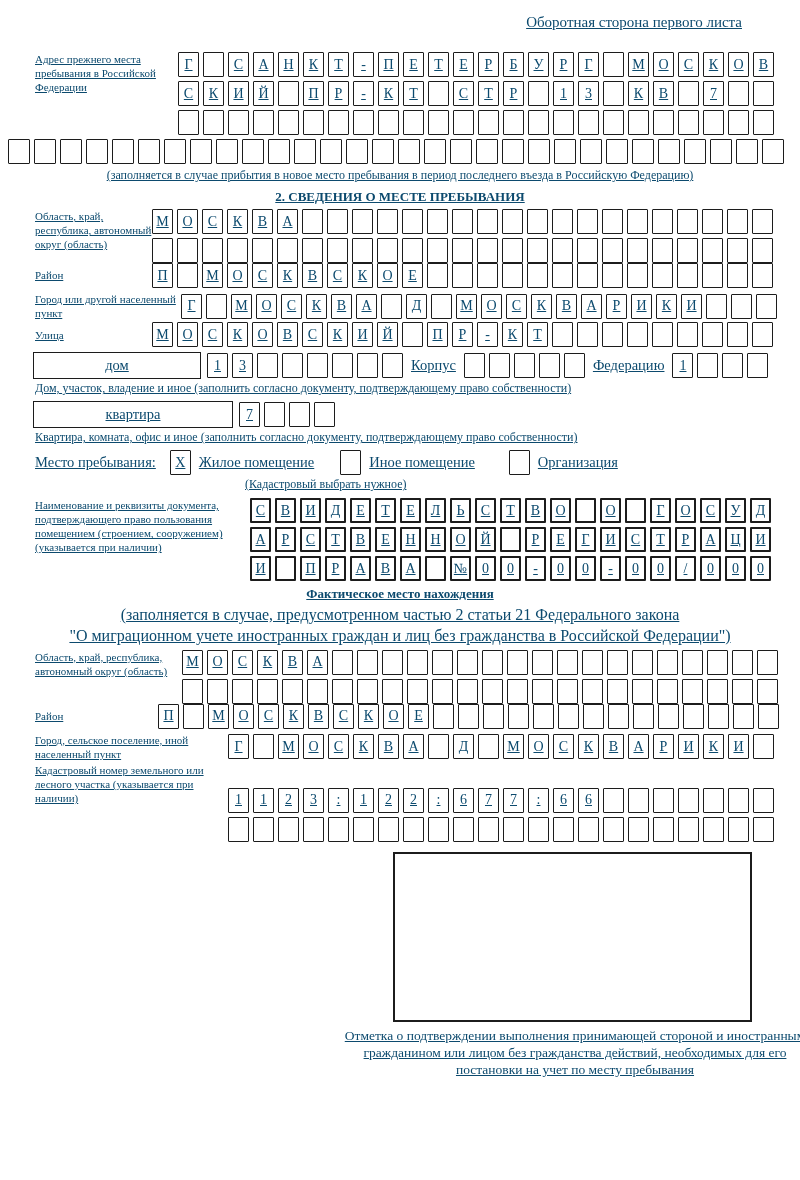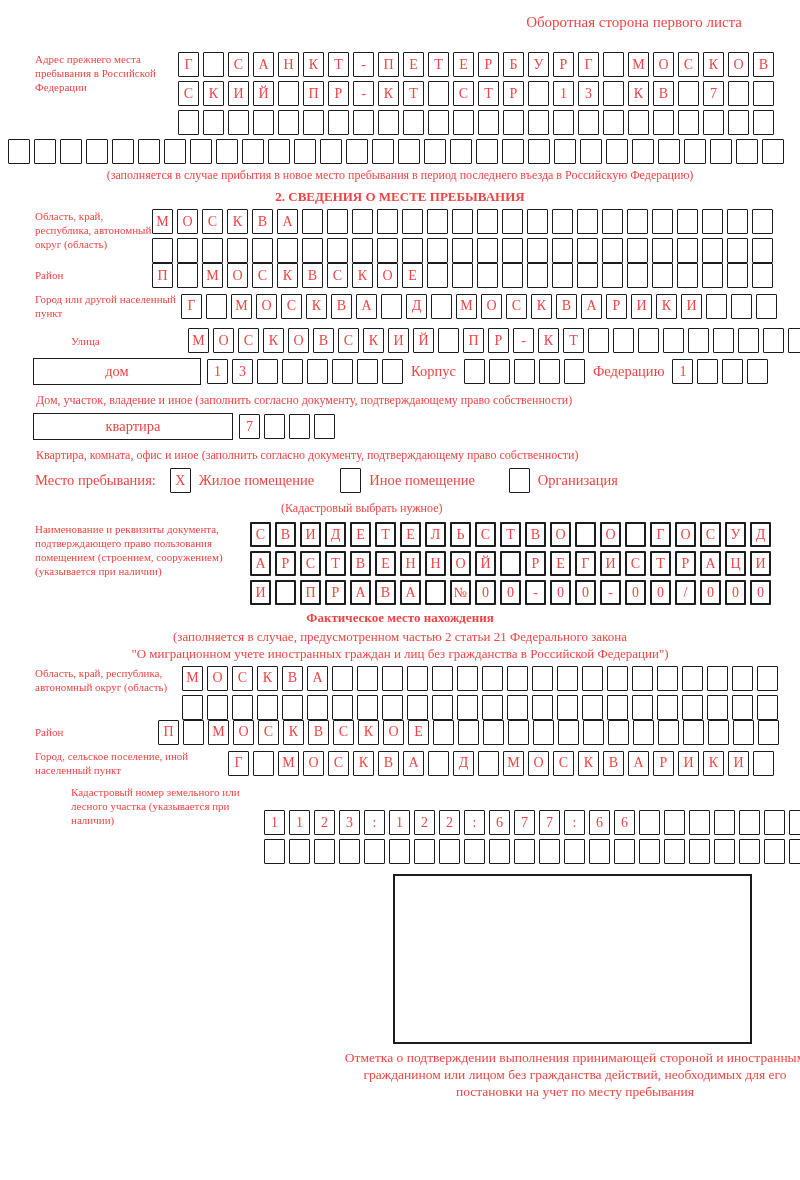--- a/index.html
+++ b/index.html
@@ -1,22 +1,23 @@
 <!DOCTYPE html>
 <html lang="ru"><head>
 <meta charset="utf-8">
 <style>
   html,body{margin:0;padding:0;background:#fff;}
   .page{
     position:relative;
     width:800px;height:1180px;
-    background:#ffffff;color:#ef4444;
+    background:#ffffff;color:#0c4a6e;
     font-family:"Liberation Serif","DejaVu Serif",serif;
     overflow:hidden;
     box-sizing:border-box;
+    text-decoration:underline;
   }
   .back-title{ text-align:right; padding:14px 58px 0 0; font-size:15px; }
 
   
   .form-row{ display:flex; align-items:flex-start; }
   .form-row.center{ align-items:center; }
   .row-label{ box-sizing:border-box; padding-left:35px; font-size:11px; line-height:1.28; flex-shrink:0; }
   .w178{ width:178px; } .w152{ width:152px; } .w181{ width:181px; }
   .w182{ width:182px; } .w158{ width:158px; } .w228{ width:228px; } .w250{ width:250px; }
 
@@ -33,42 +34,42 @@
 
   .note{ font-size:12px; }
   .note-center{ text-align:center; }
   .note-indent{ padding-left:35px; }
 
   .sec-title{ text-align:center; font-weight:bold; font-size:13px; margin-top:6px; }
 
   .prev-block{ display:flex; margin-top:21px; }
   .full-row{ margin:4px 0 0 8px; }
 
-  .mt2{margin-top:8px;padding-left:36px;} .mt3{margin-top:3px;} .mt4{margin-top:4px;}
+  .mt2{margin-top:2px;} .mt3{margin-top:3px;} .mt4{margin-top:4px;}
   .mt5{margin-top:5px;} .mt6{margin-top:6px;}
 
   
   .house-row{ display:flex; align-items:center; margin:5px 0 0 33px; font-size:14.5px; }
   .big-box{
     display:flex; align-items:center; justify-content:center;
     height:27px; box-sizing:border-box; border:1.8px solid #1c1c1c;
     font-size:14.5px; flex-shrink:0;
   }
   .dom-box{ width:168px; margin-right:6px; }
   .kv-box{ width:200px; margin-right:6px; }
   .inline-lbl{ padding:0 8px; white-space:nowrap; }
 
   .stay-row{ display:flex; align-items:center; margin:5px 0 0 35px; font-size:14.5px; }
   .stay-row .boxes{ margin:0 8px; }
   .stay-label{ margin-right:6px; }
   .opt{ display:flex; align-items:center; }
   .opt .opt-text{ white-space:nowrap; }
   .gap18{ width:18px; } .gap26{ width:26px; }
 
-  .act-note{ text-align:center; font-size:13px; line-height:1.3; }
+  .act-note{ text-align:center; font-size:16px; line-height:1.3; }
 
   .cad-offset{ margin-top:25px; }
 
   .stamp-box{
     width:359px; height:170px; box-sizing:border-box;
     border:2px solid #1c1c1c; margin:10px 0 0 393px; background:#fff;
   }
   .stamp-caption{
     width:470px; margin:6px 0 0 340px;
     text-align:center; font-size:13.5px; line-height:1.25;

